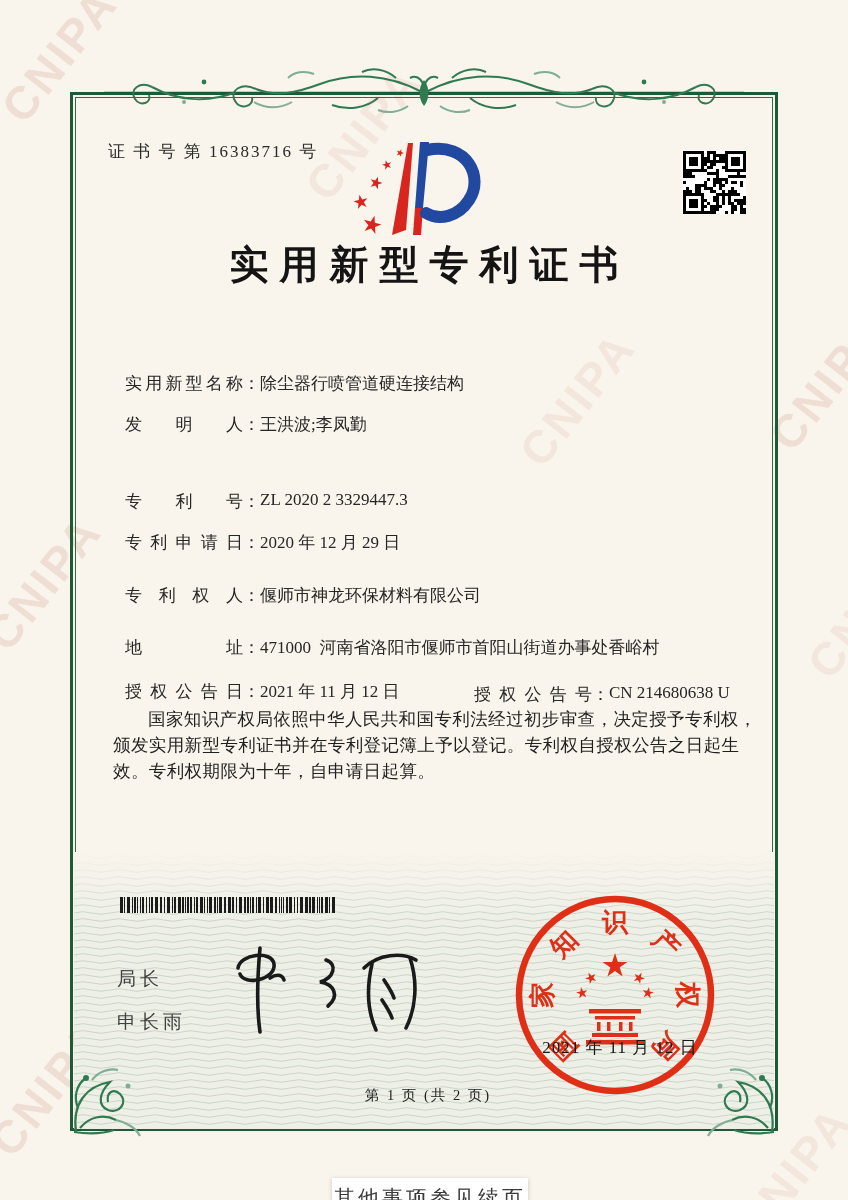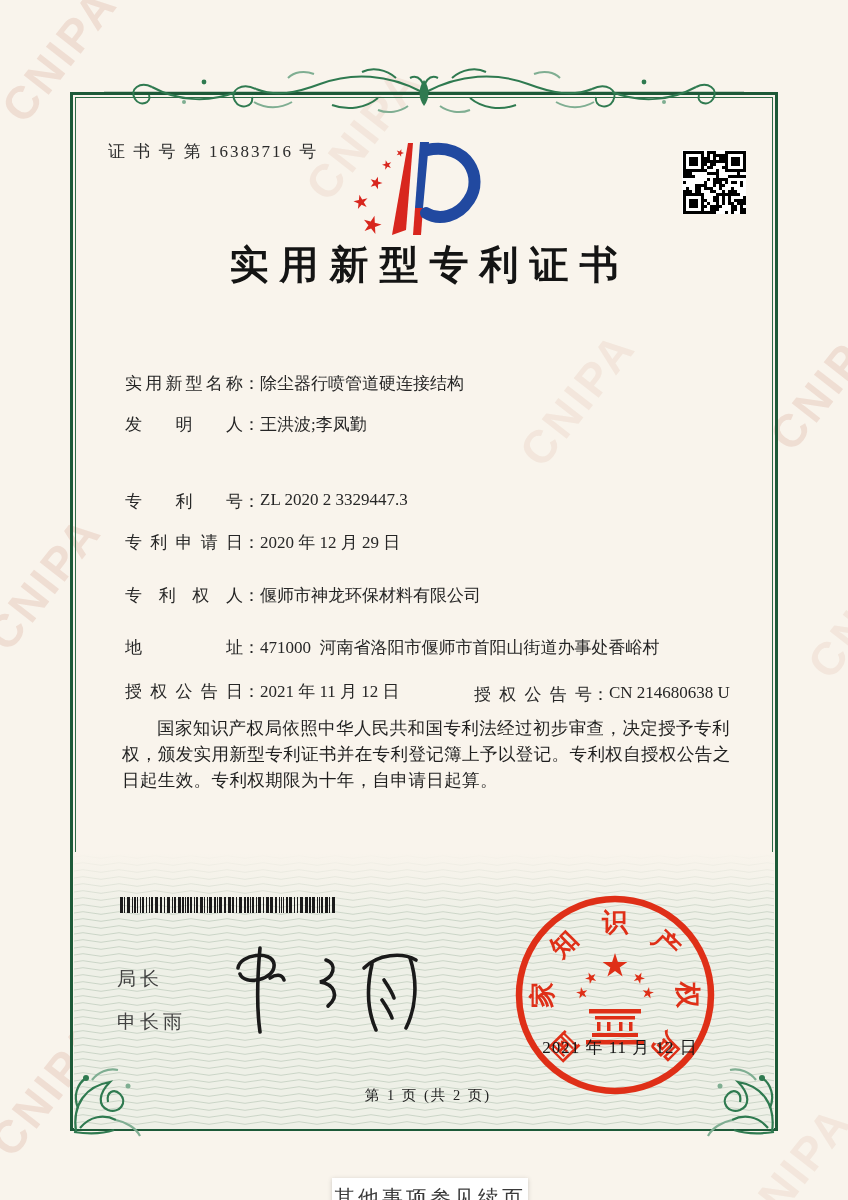--- a/index.html
+++ b/index.html
@@ -39,21 +39,21 @@
   .row{position:absolute;left:108px;font-size:17px;color:#262626;white-space:pre-wrap;}
   .lbl{display:inline-block;width:118px;text-align:justify;text-align-last:justify;
        vertical-align:top;}
   .lbl-c{display:inline-block;vertical-align:top;}
   .val{white-space:pre-wrap;}
   .pair2{position:absolute;left:366px;top:0;white-space:nowrap;margin-top:23px;}
 
   
   .body-text{position:absolute;left:105px;top:698px;width:660px;font-size:17.5px;
              line-height:26px;color:#1f1f1f;}
-  .body-text p{margin:17px;text-indent:2em;letter-spacing:0.4px;}
+  .body-text p{margin:8px;text-indent:2em;letter-spacing:0.4px;}
 
   
   .barcode{position:absolute;left:120px;top:897px;}
   .signoff{position:absolute;left:117px;top:966px;font-size:19px;color:#404040;letter-spacing:4px;}
   .signoff div{margin-bottom:17px;}
   .signature{position:absolute;left:226px;top:942px;}
   .seal{position:absolute;left:512px;top:892px;}
   .seal-date{position:absolute;left:522px;top:1036px;width:196px;text-align:center;
              font-size:17px;color:#161616;letter-spacing:1px;white-space:pre-wrap;}
   .page-num{position:absolute;left:0;top:1086px;width:856px;text-align:center;

